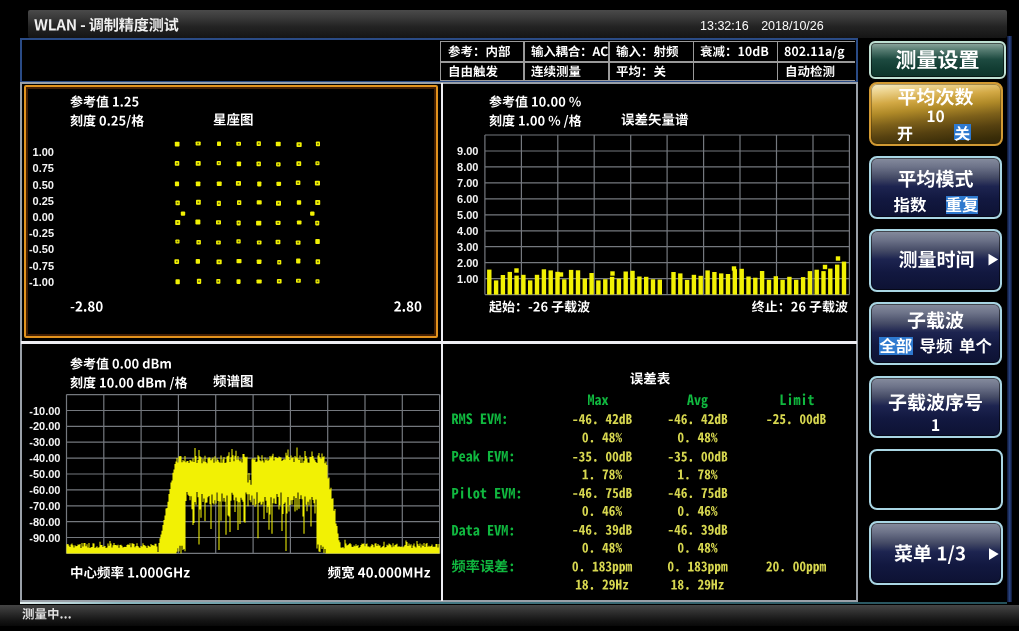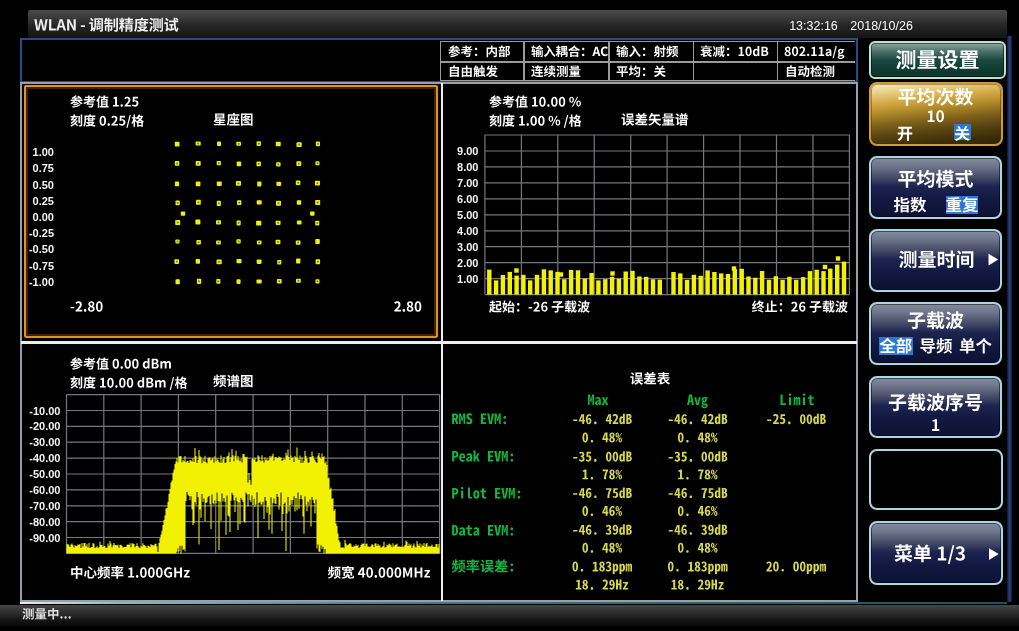--- a/index.html
+++ b/index.html
@@ -1,19 +1,19 @@
 <!DOCTYPE html>
 <html><head><meta charset="utf-8"><title>t</title><style>
 *{margin:0;padding:0;box-sizing:border-box}
 html,body{width:1019px;height:631px;background:#000;overflow:hidden;position:relative;
  font-family:"Liberation Sans",sans-serif}
 .abs{position:absolute}
 #titlebar{left:28px;top:10px;width:979px;height:28px;border-radius:2px;
  background:linear-gradient(180deg,#4a4a4a 0%,#383838 30%,#232323 60%,#151515 100%)}
-#time{left:700px;top:18.5px;width:302px;height:16px;text-align:center;color:#fafafa;
+#time{left:700px;top:18.5px;width:302px;height:16px;text-align:left;color:#fafafa;
  font-size:12.5px;letter-spacing:0}
 #headerbox{left:20px;top:38px;width:838px;height:45px;border:2px solid #2a4b86;background:#000}
 .tline{background:#9a9a9a}
 #gridarea{left:20px;top:82px;width:838px;height:520px;border:2px solid #9aa0a8;background:#000}
 #vdiv{left:440.6px;top:83px;width:2.8px;height:518px;background:#ededf2}
 #hdiv{left:21px;top:340.8px;width:836px;height:2.8px;background:#ededf2}
 #orange{left:23.5px;top:84.5px;width:414.5px;height:253.5px;border:2.5px solid #e2931e;
  border-radius:2px;box-shadow:inset 0 0 0 2px rgba(80,36,4,.85)}
 .btn{border-radius:8px;border:2px solid #a9d6e4}
 .navy{background:linear-gradient(180deg,#868c9e 0%,#6d7389 15%,#454b66 33%,#1d2450 48%,#121840 70%,#0d1233 100%);

